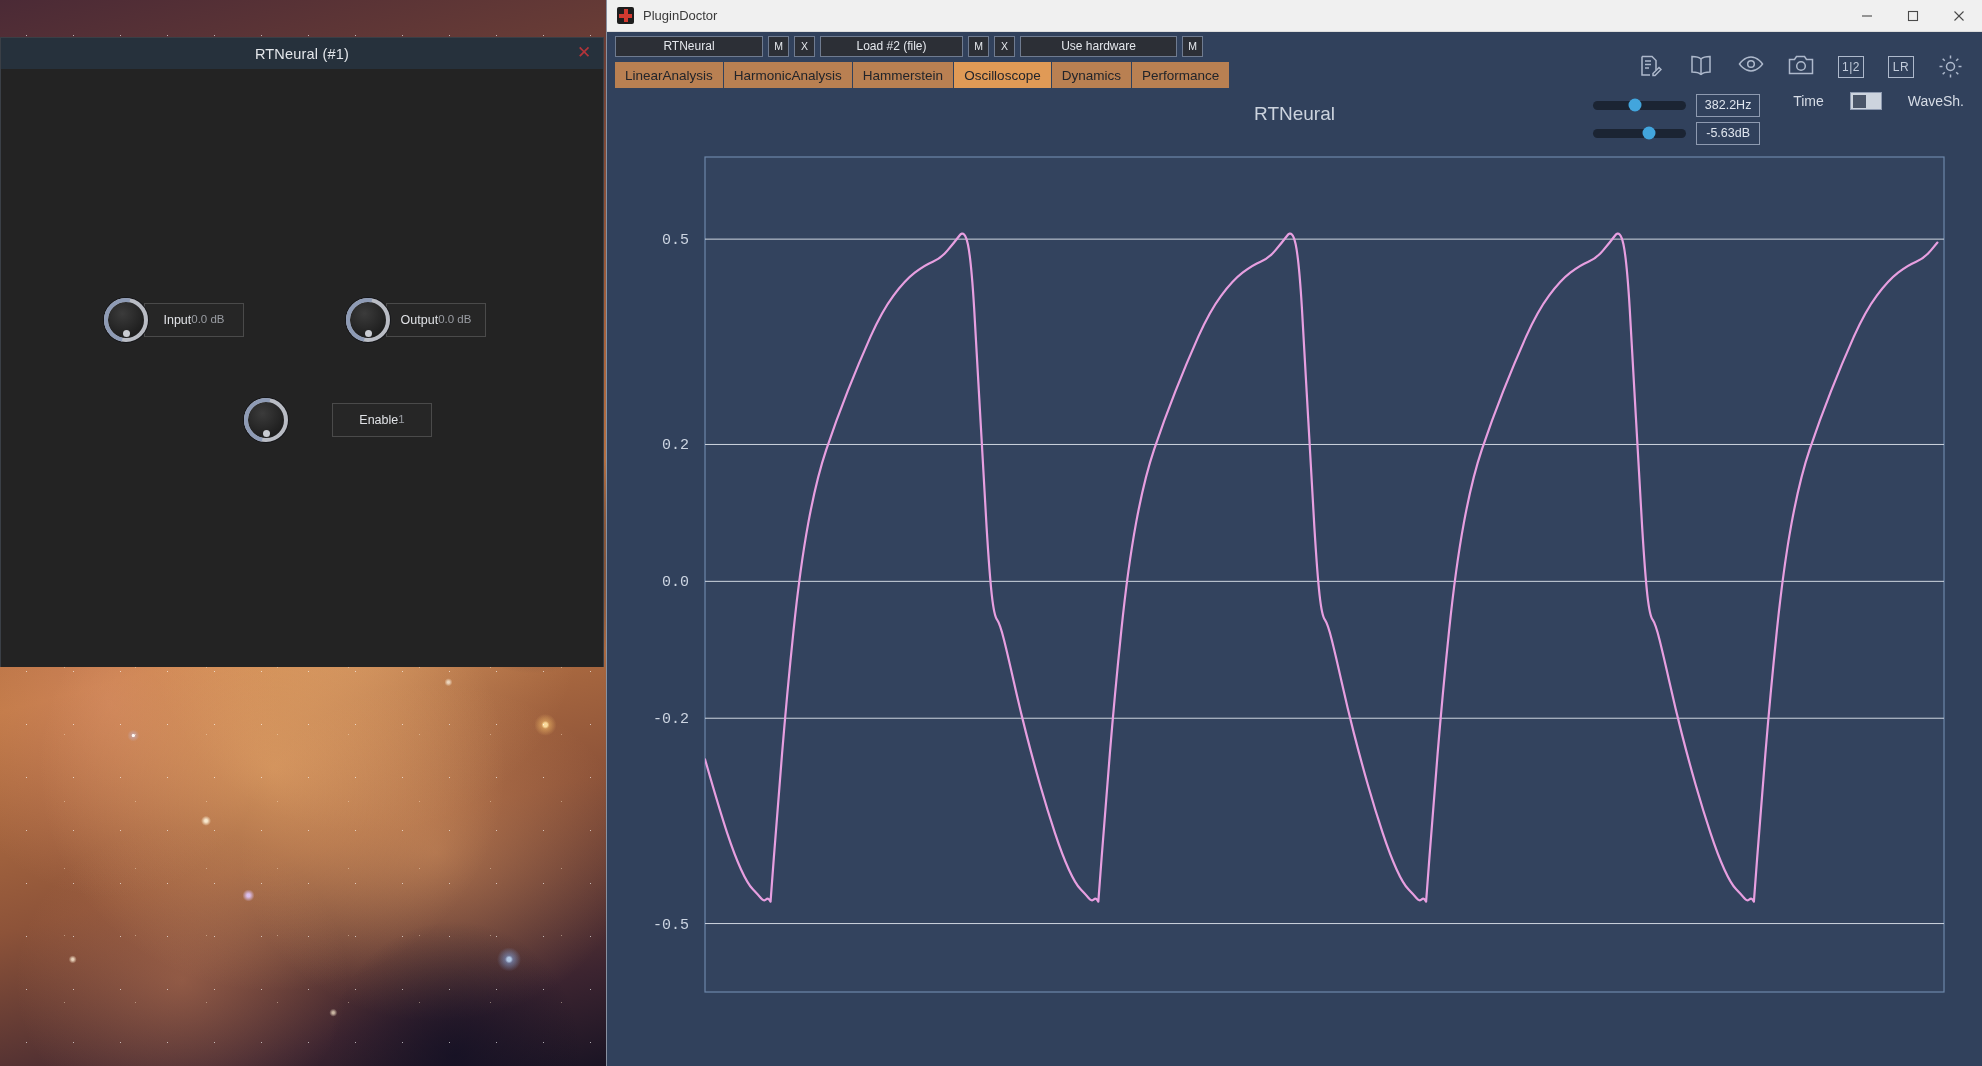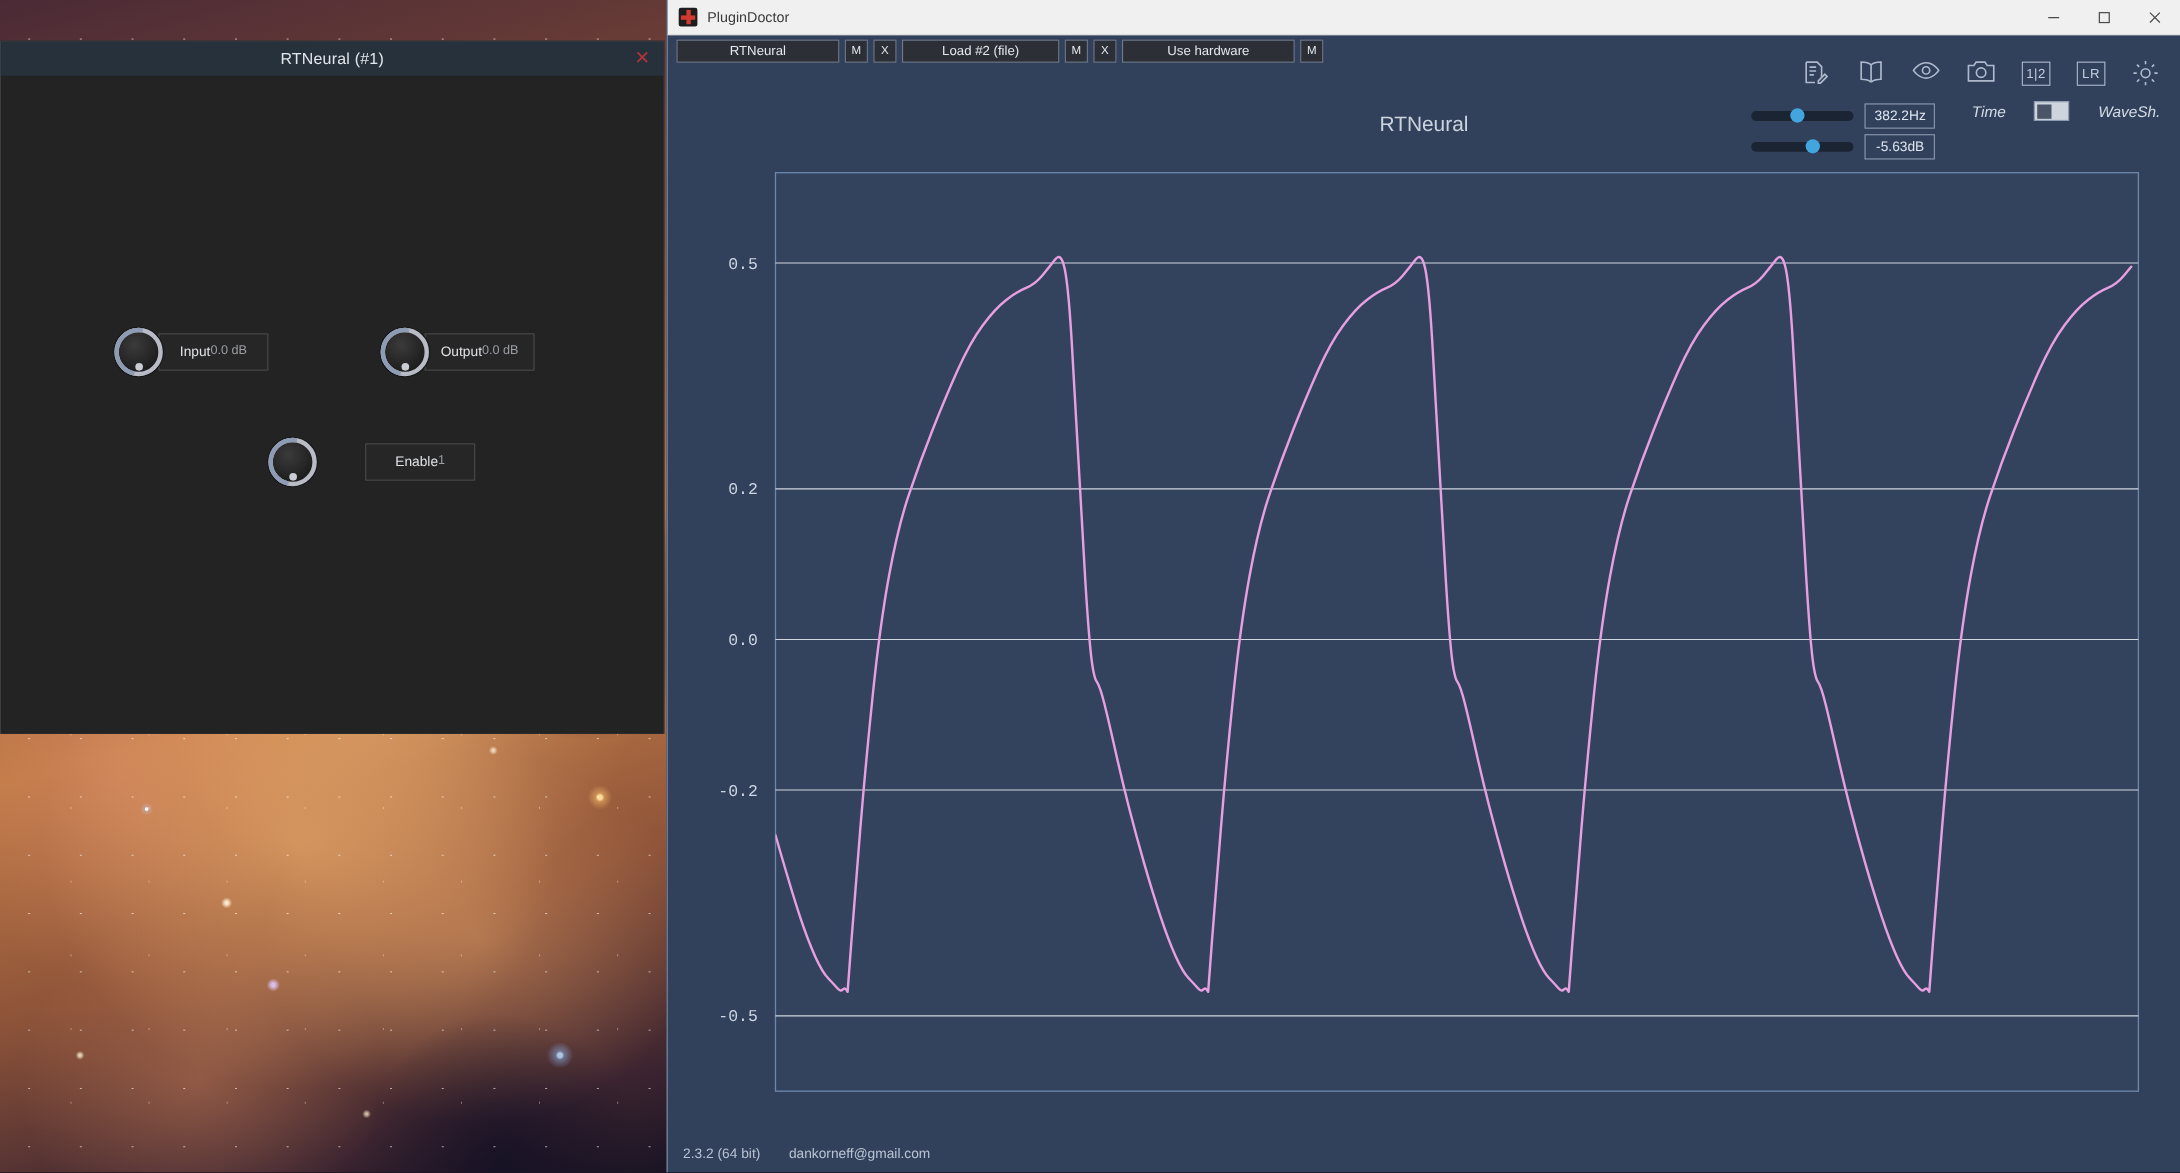--- a/index.html
+++ b/index.html
@@ -267,20 +267,28 @@
       <div class="slot-btn wide1">RTNeural</div>
       <div class="slot-btn mini">M</div>
       <div class="slot-btn mini">X</div>
       <div class="slot-btn wide2">Load #2 (file)</div>
       <div class="slot-btn mini">M</div>
       <div class="slot-btn mini">X</div>
       <div class="slot-btn wide3">Use hardware</div>
       <div class="slot-btn mini">M</div>
     </div>
 
+    <div id="pd-tabs">
+      <div class="pd-tab">LinearAnalysis</div>
+      <div class="pd-tab">HarmonicAnalysis</div>
+      <div class="pd-tab">Hammerstein</div>
+      <div class="pd-tab active">Oscilloscope</div>
+      <div class="pd-tab">Dynamics</div>
+      <div class="pd-tab">Performance</div>
+    </div>
 
     <div id="pd-icons">
       <span class="tb-icon">
         <svg width="24" height="24" viewBox="0 0 24 24" fill="none" stroke="currentColor" stroke-width="1.5">
           <path d="M4 2.5h10l4 4V16"></path>
             <path d="M4 2.5V21h8"></path>
           <line x1="7" y1="7" x2="13" y2="7"></line>
             <line x1="7" y1="10.5" x2="13" y2="10.5"></line>
             <line x1="7" y1="14" x2="11" y2="14"></line>
           <path d="M21 13.5l2 2-6 6h-2v-2z"></path>
@@ -325,21 +333,21 @@
           </div>
           <div class="val-box">382.2Hz</div>
         </div>
         <div class="slider-row">
           <div class="slider-track">
             <div class="slider-knob" id="level-knob" style="left: 60%;"></div>
           </div>
           <div class="val-box">-5.63dB</div>
         </div>
       </div>
-      <div style="display:flex;align-items:center;gap:26px;margin-left:33px;margin-bottom:36px;font-style:italic;">
+      <div style="display:flex;align-items:center;gap:26px;margin-left:33px;margin-bottom:36px;">
         <span class="tlabel">Time</span>
         <span class="toggle-sw">
             <span class="thumb"></span>
           </span>
         <span class="tlabel">WaveSh.</span>
       </div>
     </div>
 
     <div id="plot-wrap">
       <svg id="plot-svg" width="1376" height="1066">
@@ -354,19 +362,15 @@
           <text x="65" y="723.2295081967213" fill="#cdd5e2" font-size="15" text-anchor="end" font-family="&quot;Liberation Mono&quot;, monospace">-0.2</text>
           <line x1="81" y1="923.5573770491803" x2="1320" y2="923.5573770491803" stroke="#cfd6e0" stroke-width="1"></line>
           <text x="65" y="928.5573770491803" fill="#cdd5e2" font-size="15" text-anchor="end" font-family="&quot;Liberation Mono&quot;, monospace">-0.5</text>
           <clipPath id="plotclip">
             <rect x="81" y="157" width="1239" height="835"></rect>
           </clipPath>
           <path d="M 81.00 759.30 Q 95.75 810.63 103.12 832.87 Q 110.50 855.11 117.06 869.49 Q 123.61 883.86 128.86 889.34 Q 134.10 894.81 137.05 898.23 Q 140.00 901.66 141.97 899.60 Q 143.93 897.55 145.24 899.60 Q 146.56 901.66 146.56 901.66 Q 146.56 901.66 149.83 857.85 Q 153.11 814.05 158.03 754.16 Q 162.94 694.27 169.50 630.97 Q 176.06 567.66 184.25 523.17 Q 192.44 478.68 202.28 449.59 Q 212.11 420.50 223.58 391.42 Q 235.06 362.33 246.53 336.66 Q 258.00 311.00 269.47 295.60 Q 280.94 280.20 290.78 272.67 Q 300.61 265.14 308.81 261.72 Q 317.00 258.30 323.56 250.42 Q 330.11 242.55 335.36 235.71 Q 340.60 228.86 343.88 244.26 Q 347.16 259.66 350.11 307.57 Q 353.06 355.48 356.33 417.08 Q 359.61 478.68 362.56 526.59 Q 365.51 574.50 367.81 595.03 Q 370.10 615.57 373.05 619.67 Q 376.00 623.78 380.10 640.20 Q 384.19 656.63 389.93 682.30 Q 395.67 707.96 402.22 733.63 Q 408.78 759.30 416.15 784.96 Q 423.53 810.63 430.90 832.87 Q 438.28 855.11 444.83 869.49 Q 451.39 883.86 456.63 889.34 Q 461.88 894.81 464.83 898.23 Q 467.78 901.66 469.74 899.60 Q 471.71 897.55 473.02 899.60 Q 474.33 901.66 474.33 901.66 Q 474.33 901.66 477.61 857.85 Q 480.89 814.05 485.81 754.16 Q 490.72 694.27 497.28 630.97 Q 503.83 567.66 512.03 523.17 Q 520.22 478.68 530.06 449.59 Q 539.89 420.50 551.36 391.42 Q 562.83 362.33 574.31 336.66 Q 585.78 311.00 597.25 295.60 Q 608.72 280.20 618.56 272.67 Q 628.39 265.14 636.58 261.72 Q 644.78 258.30 651.33 250.42 Q 657.89 242.55 663.13 235.71 Q 668.38 228.86 671.66 244.26 Q 674.93 259.66 677.88 307.57 Q 680.83 355.48 684.11 417.08 Q 687.39 478.68 690.34 526.59 Q 693.29 574.50 695.58 595.03 Q 697.88 615.57 700.83 619.67 Q 703.78 623.78 707.88 640.20 Q 711.97 656.63 717.71 682.30 Q 723.44 707.96 730.00 733.63 Q 736.56 759.30 743.93 784.96 Q 751.31 810.63 758.68 832.87 Q 766.06 855.11 772.61 869.49 Q 779.17 883.86 784.41 889.34 Q 789.66 894.81 792.61 898.23 Q 795.56 901.66 797.52 899.60 Q 799.49 897.55 800.80 899.60 Q 802.11 901.66 802.11 901.66 Q 802.11 901.66 805.39 857.85 Q 808.67 814.05 813.58 754.16 Q 818.50 694.27 825.06 630.97 Q 831.61 567.66 839.81 523.17 Q 848.00 478.68 857.83 449.59 Q 867.67 420.50 879.14 391.42 Q 890.61 362.33 902.08 336.66 Q 913.56 311.00 925.03 295.60 Q 936.50 280.20 946.33 272.67 Q 956.17 265.14 964.36 261.72 Q 972.56 258.30 979.11 250.42 Q 985.67 242.55 990.91 235.71 Q 996.16 228.86 999.43 244.26 Q 1002.71 259.66 1005.66 307.57 Q 1008.61 355.48 1011.89 417.08 Q 1015.17 478.68 1018.12 526.59 Q 1021.07 574.50 1023.36 595.03 Q 1025.66 615.57 1028.61 619.67 Q 1031.56 623.78 1035.65 640.20 Q 1039.75 656.63 1045.49 682.30 Q 1051.22 707.96 1057.78 733.63 Q 1064.33 759.30 1071.71 784.96 Q 1079.08 810.63 1086.46 832.87 Q 1093.83 855.11 1100.39 869.49 Q 1106.94 883.86 1112.19 889.34 Q 1117.43 894.81 1120.38 898.23 Q 1123.33 901.66 1125.30 899.60 Q 1127.27 897.55 1128.58 899.60 Q 1129.89 901.66 1129.89 901.66 Q 1129.89 901.66 1133.17 857.85 Q 1136.44 814.05 1141.36 754.16 Q 1146.28 694.27 1152.83 630.97 Q 1159.39 567.66 1167.58 523.17 Q 1175.78 478.68 1185.61 449.59 Q 1195.44 420.50 1206.92 391.42 Q 1218.39 362.33 1229.86 336.66 Q 1241.33 311.00 1252.81 295.60 Q 1264.28 280.20 1274.11 272.67 Q 1283.94 265.14 1292.14 261.72 Q 1300.33 258.30 1306.89 250.42 L 1313.44 242.55" fill="none" stroke="#e79fe0" stroke-width="2.2" stroke-linejoin="round" stroke-linecap="round" clip-path="url(#plotclip)"></path>
         </svg>
     </div>
 
-    <div id="pd-status">
-      <span>2.3.2 (64 bit)</span>
-      <span>dankorneff@gmail.com</span>
-    </div>
 
   </div>
 </div>
 
 </body></html>

